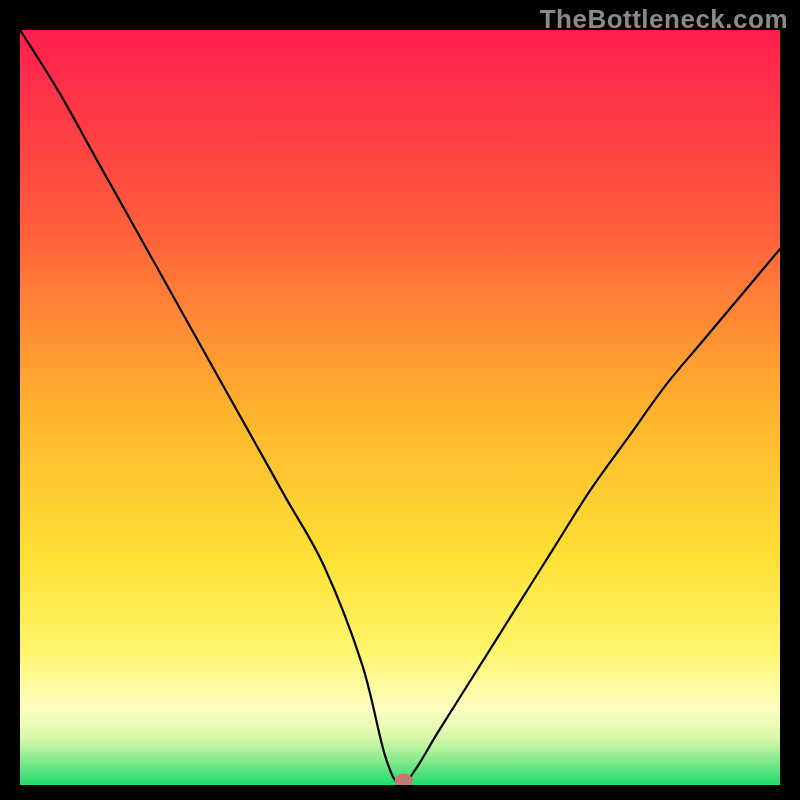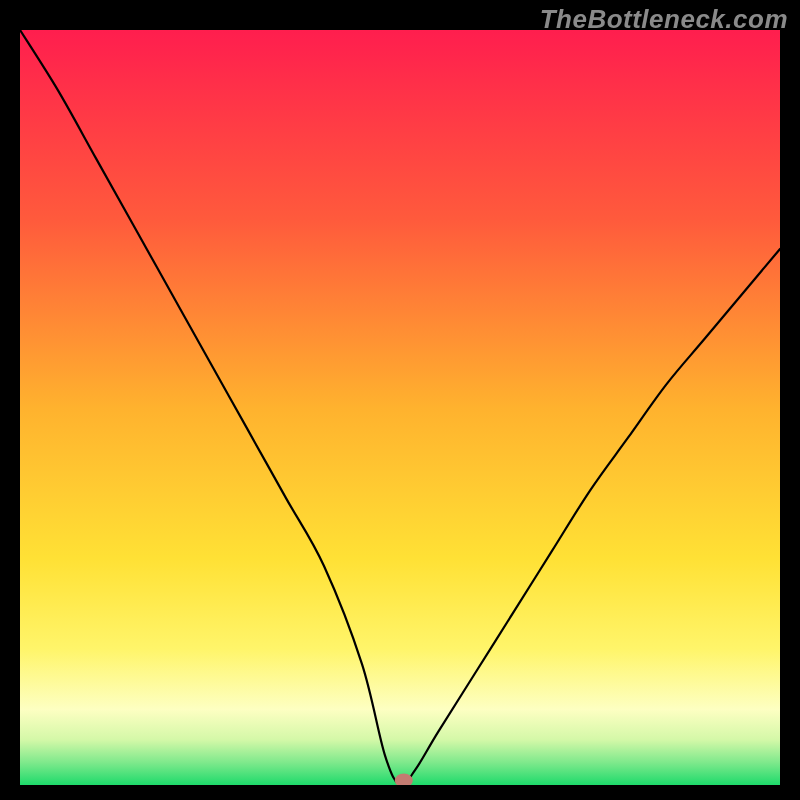--- a/index.html
+++ b/index.html
@@ -8,21 +8,20 @@
     width: 800px;
     height: 800px;
     background: #000;
     overflow: hidden;
   }
   .frame {
     position: relative;
     width: 800px;
     height: 800px;
     background: #000;
-    font-style: italic;
   }
   .watermark {
     position: absolute;
     top: 4px;
     right: 12px;
     font-family: Arial, Helvetica, sans-serif;
     font-size: 26px;
     font-weight: 600;
     color: #8a8a8a;
     letter-spacing: 0.5px;

